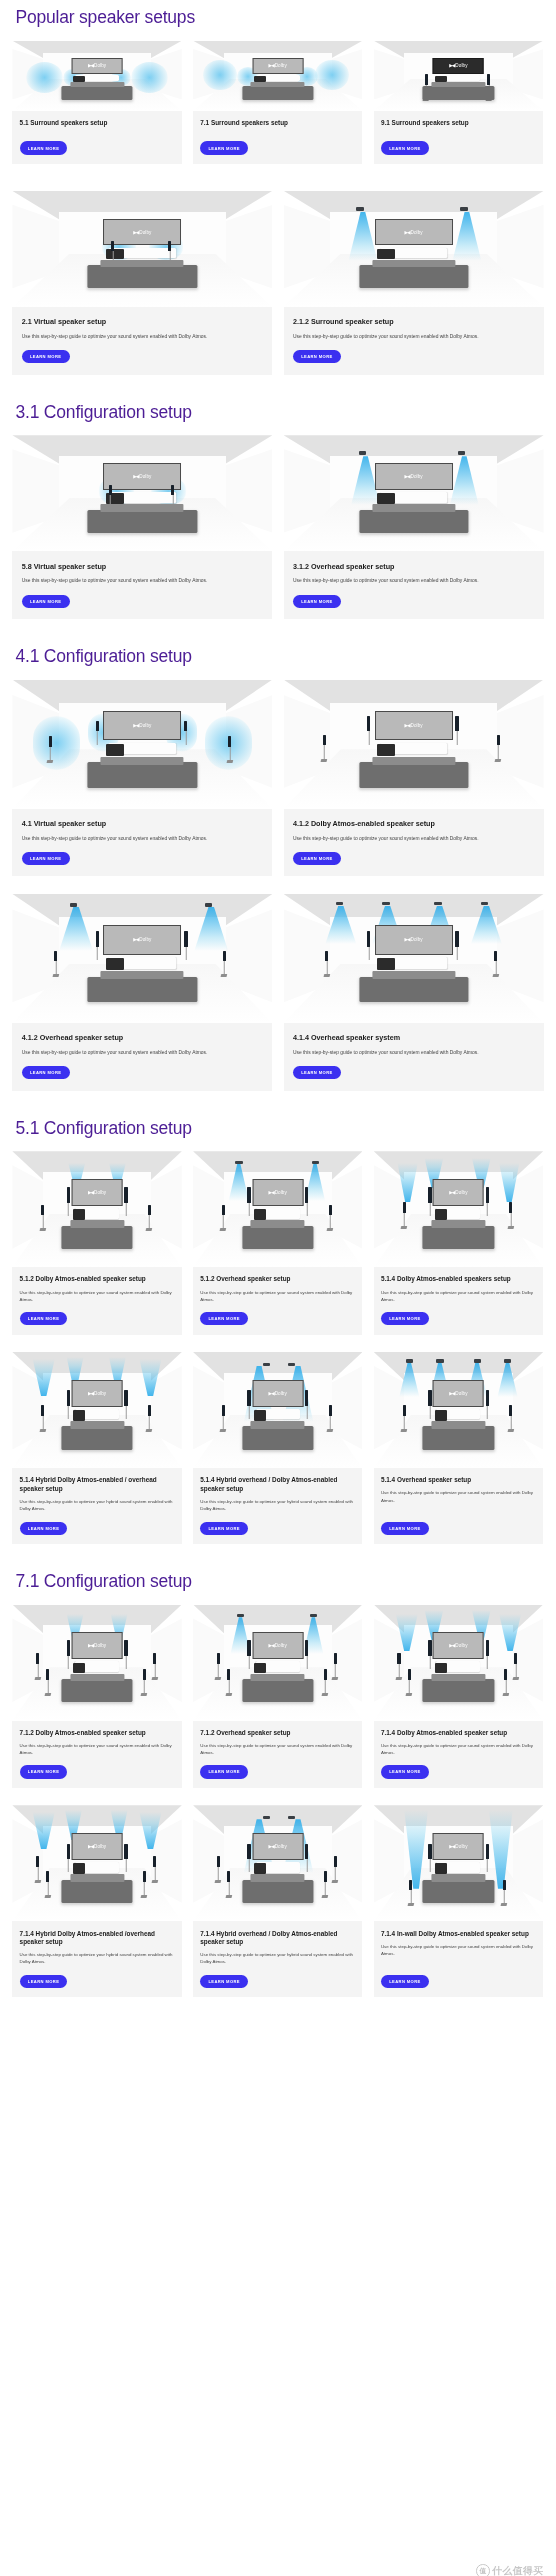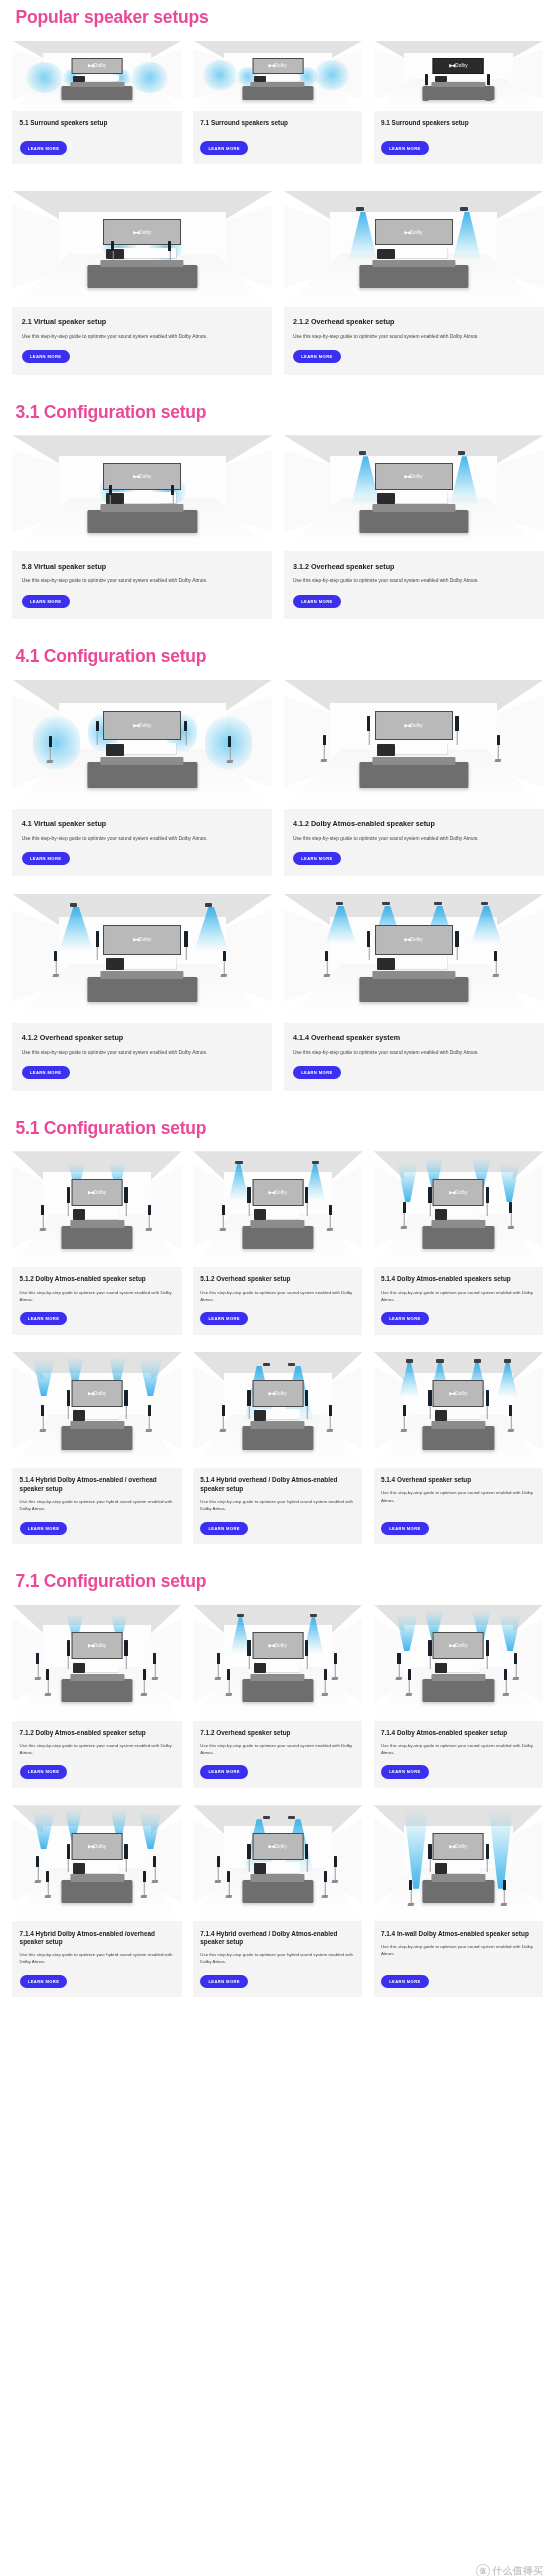--- a/index.html
+++ b/index.html
@@ -8,23 +8,23 @@
     background: #ffffff;
     font-family: "Liberation Sans", sans-serif;
     color: #1a1a1a;
   }
   body { width: 556px; height: 2587px; position: relative; overflow: hidden; }
 
   .page { width: 556px; padding: 0 12.4px; }
 
   .section-title {
     font-size: 17.5px;
-    font-weight: 700;
+    font-weight: 400;
     letter-spacing: -0.2px;
-    color: #ec4899;
+    color: #4c1d95;
     margin: 0 0 13.4px 3.1px;
     line-height: 1.15;
   }
   .section-title.first { margin-top: 7.2px; }
   .section { margin-bottom: 27px; }
 
   .grid { display: flex; gap: 11.3px; }
   .grid.cols3 > .card { width: calc((100% - 23px) / 3); }
   .grid.cols2 > .card { width: calc((100% - 11.3px) / 2); }
   .row-gap { height: 17.5px; }
@@ -321,21 +321,21 @@
           <div class="cone" style="left:25%;top:18%;width:11%;height:42%"></div>
           <div class="cone" style="left:65%;top:18%;width:11%;height:42%"></div>
           <div class="tv">
             <span class="dolby-mark"><span class="dd">▶◀</span>Dolby</span>
           </div>
           <div class="media-unit"></div>
           <div class="sub"></div>
           <div class="couch"></div>
         </div>
         <div class="body">
-          <div class="card-title">2.1.2 Overhead speaker setup</div>
+          <div class="card-title">2.1.2 Surround speaker setup</div>
           <div class="card-desc">Use this step-by-step guide to optimize your sound system enabled with Dolby Atmos.</div>
           <button class="learn-more">LEARN MORE</button>
         </div>
       </div>
 
     </div>
   </section>
 
   <section class="section">
     <h2 class="section-title">3.1 Configuration setup</h2>

